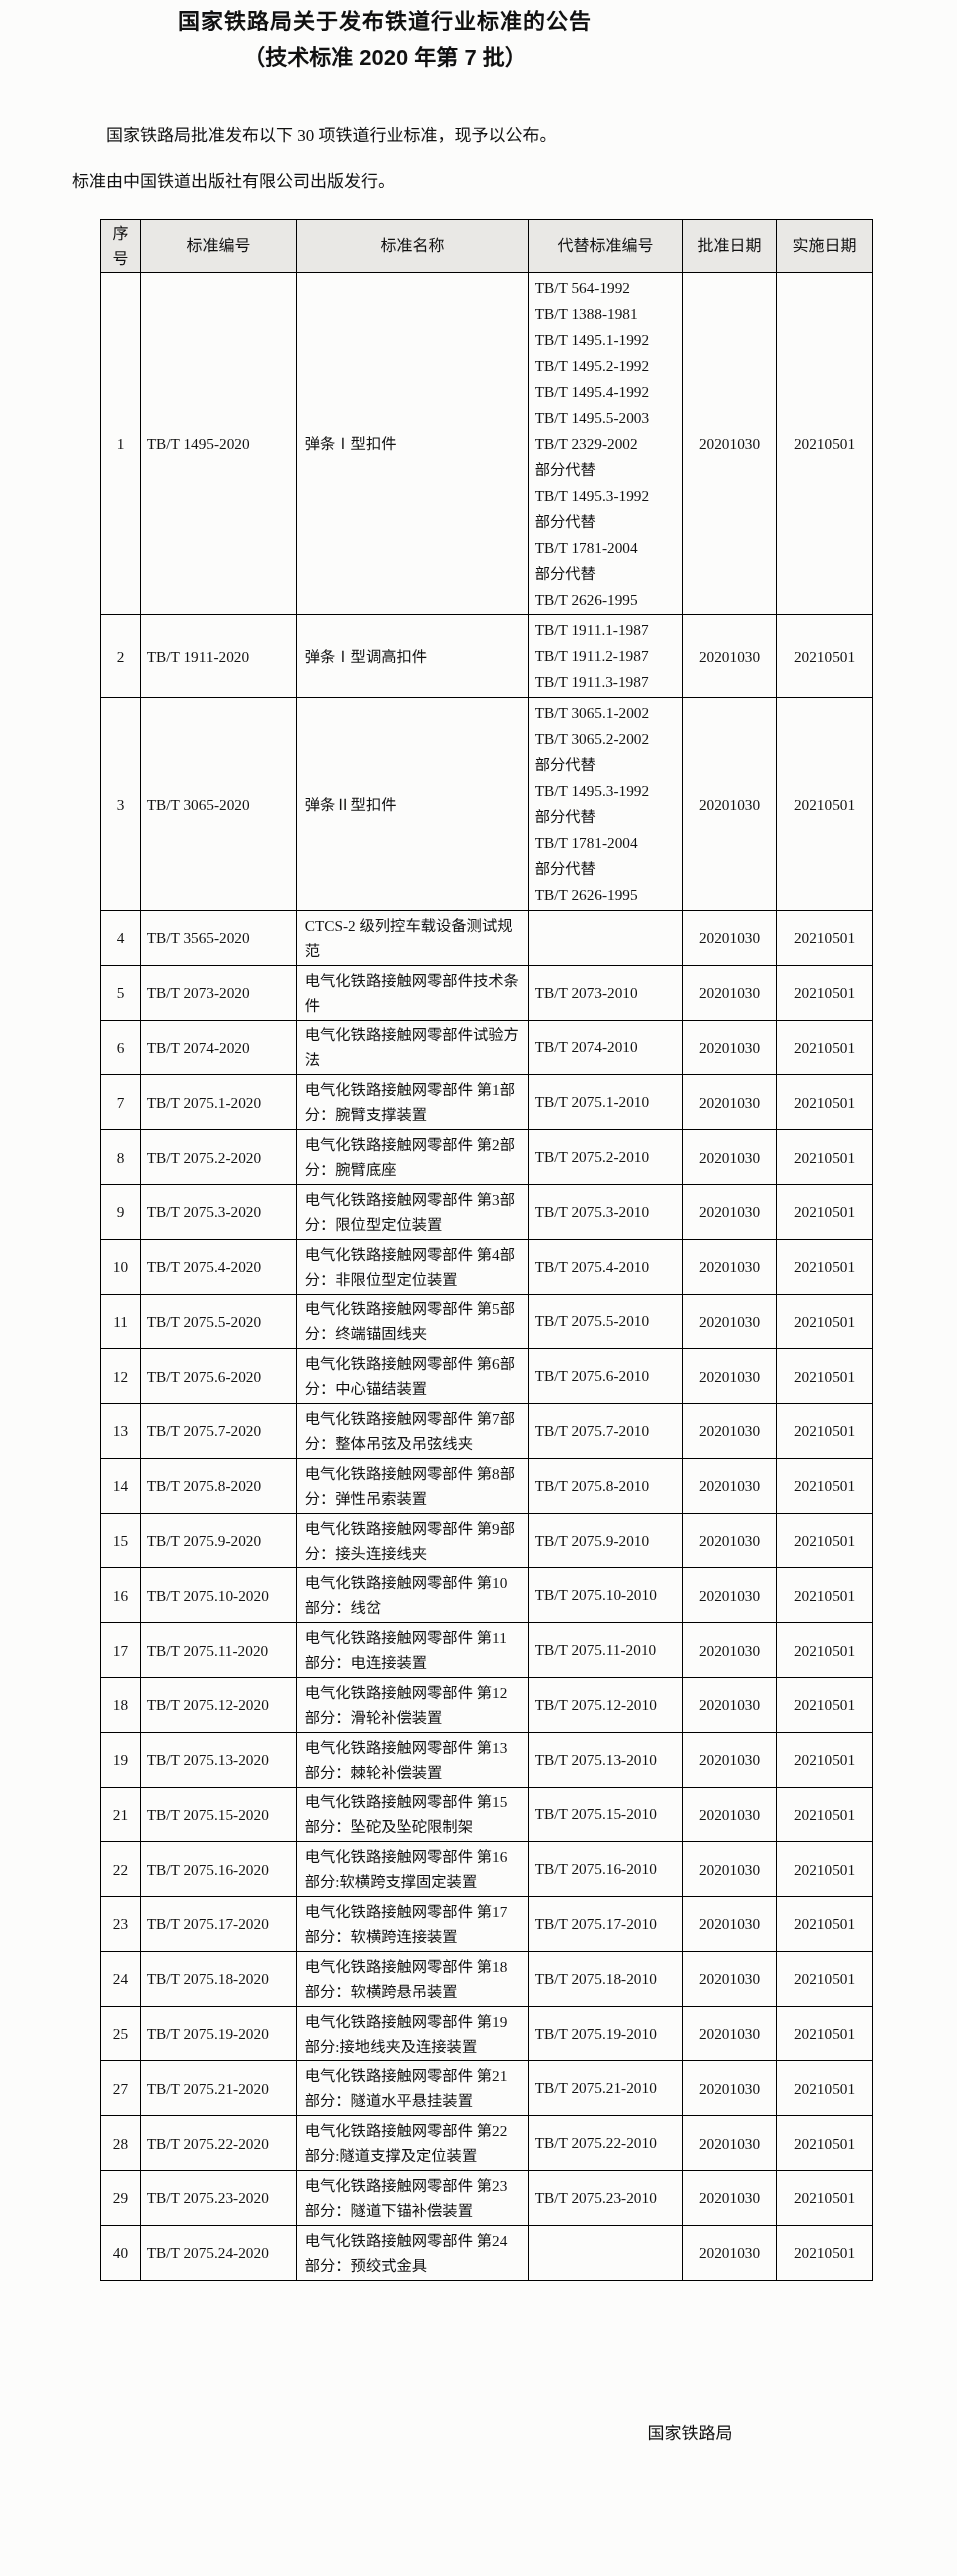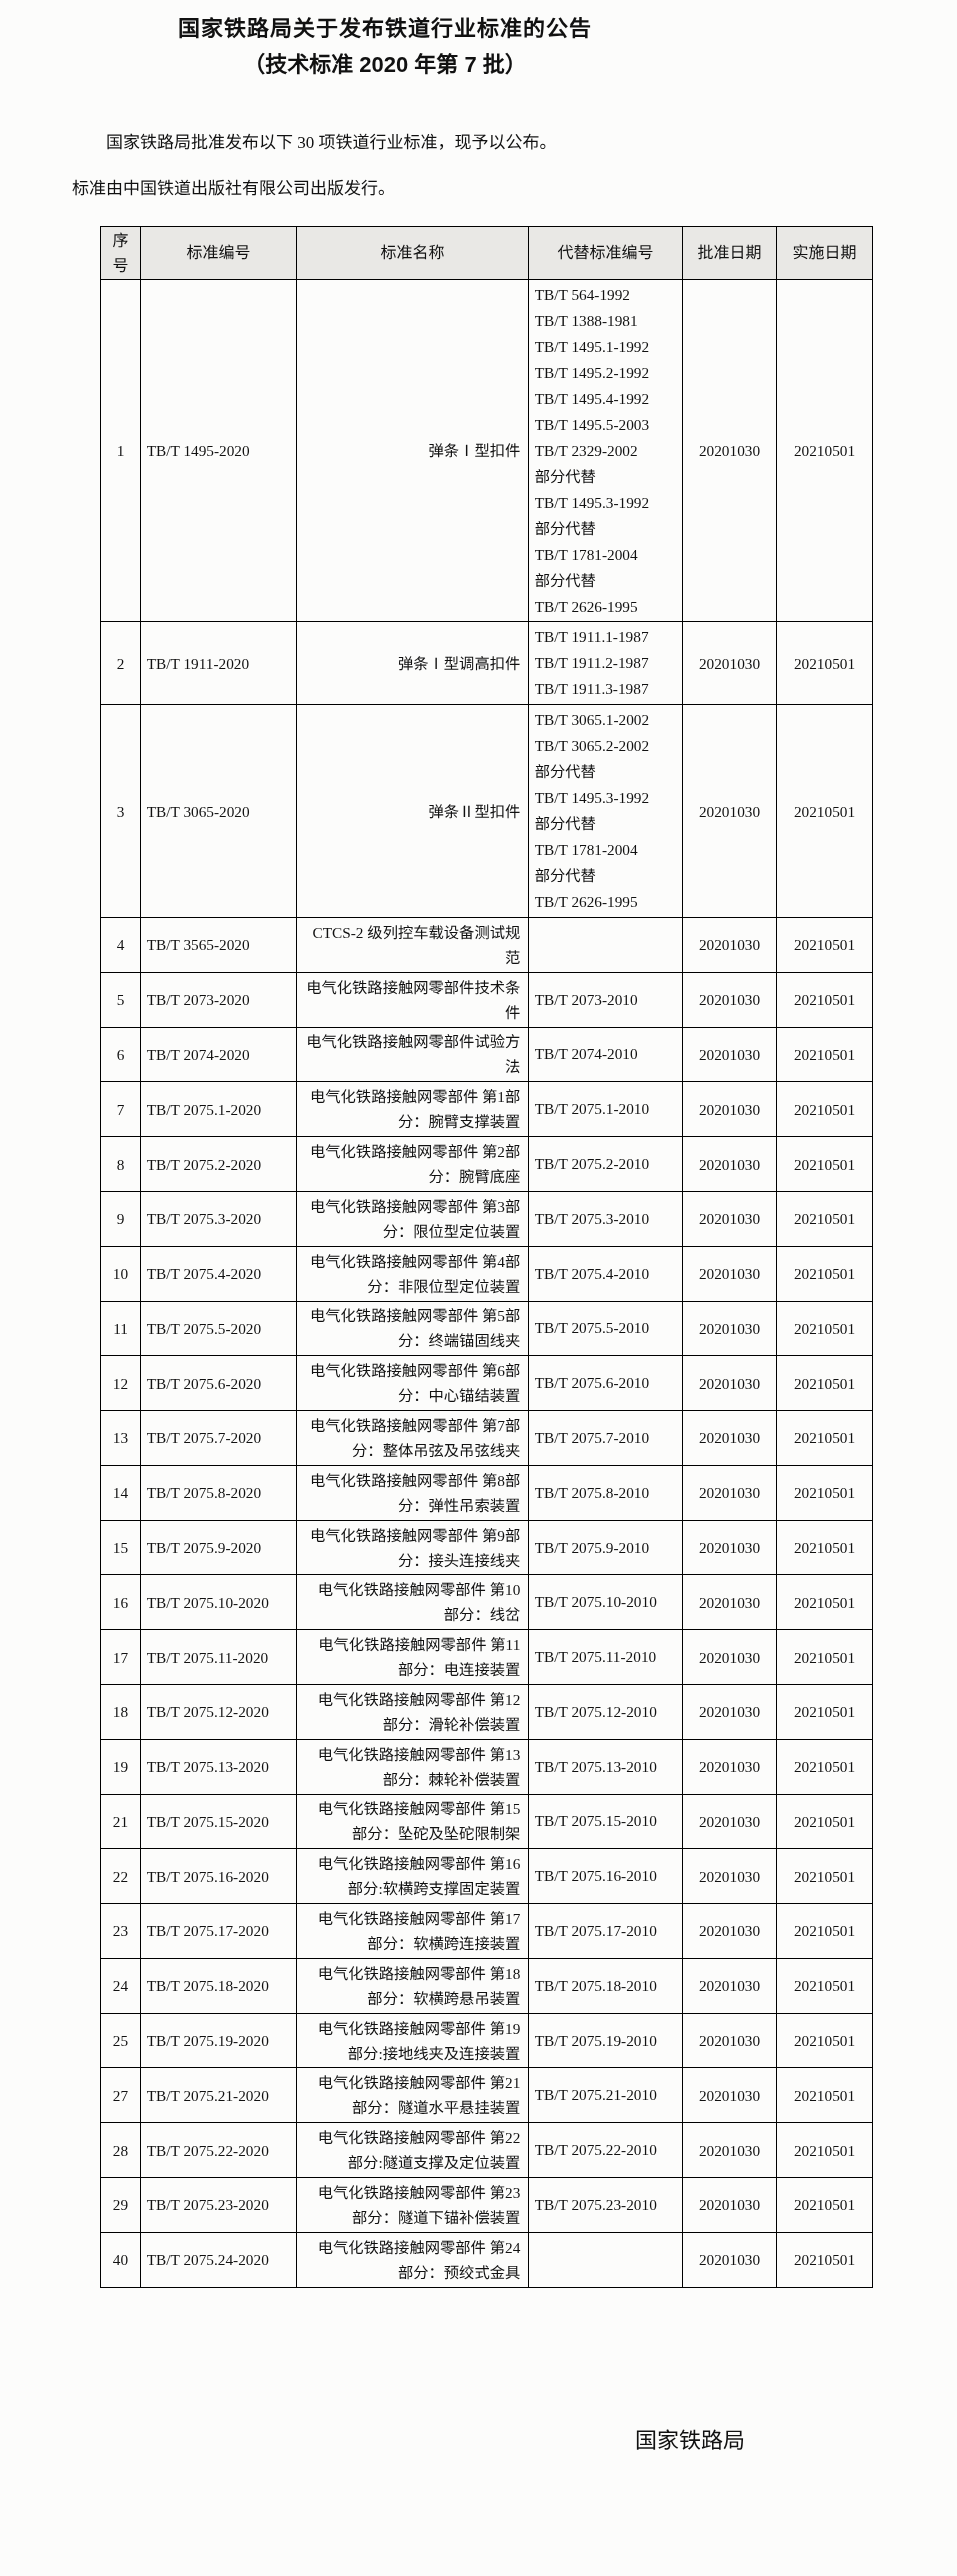--- a/index.html
+++ b/index.html
@@ -1,21 +1,21 @@
 <!DOCTYPE html>
 <html lang="zh-CN"><head>
 <meta charset="utf-8">
 <style>
   html, body { margin:0; padding:0; }
   body {
     width:958px; min-height:2576px;
     background:#fcfcfb; color:#111;
     font-family:"Liberation Serif", serif;
   }
-  .page { width:770px; padding-top:12px; box-sizing:border-box; }
+  .page { width:770px; padding-top:5px; box-sizing:border-box; }
 
   .doc-title {
     margin:0; text-align:center;
     font-family:"Liberation Sans", sans-serif;
     font-size:22px; font-weight:bold; line-height:33px; letter-spacing:1px;
   }
   .doc-subtitle {
     margin:7.7px 0 0 0; text-align:center;
     font-family:"Liberation Sans", sans-serif;
     font-size:22px; font-weight:bold; line-height:23px;
@@ -41,28 +41,28 @@
     height:48px;
     font-weight:normal;
     font-size:16px;
     background:#e9e8e5;
     border-bottom:1.9px solid #000;
     text-align:center;
   }
   .standards tbody tr { height:52px; }
   td.c { text-align:center; }
   td.code { white-space:nowrap; padding-left:5.7px; }
-  td.name { padding:1.9px 7.7px;text-align:right; }
+  td.name { padding:1.9px 7.7px; }
   td.repl { padding:1.9px 5.7px; line-height:26px; }
   td.repl div { white-space:nowrap; }
   tr.sep-thick > td { border-bottom-width:1.9px; }
 
   .footer {
     width:230px; margin:140px 0 0 575px;
-    text-align:center; font-size:22px; line-height:25px;
+    text-align:center; font-size:17px; line-height:25px;
   }
   .footer .sig { margin-bottom:23px; }
 </style>
 </head>
 <body>
 
 <div class="page">
 
   <h1 class="doc-title">国家铁路局关于发布铁道行业标准的公告</h1>
   <h2 class="doc-subtitle">（技术标准 2020 年第 7 批）</h2>

